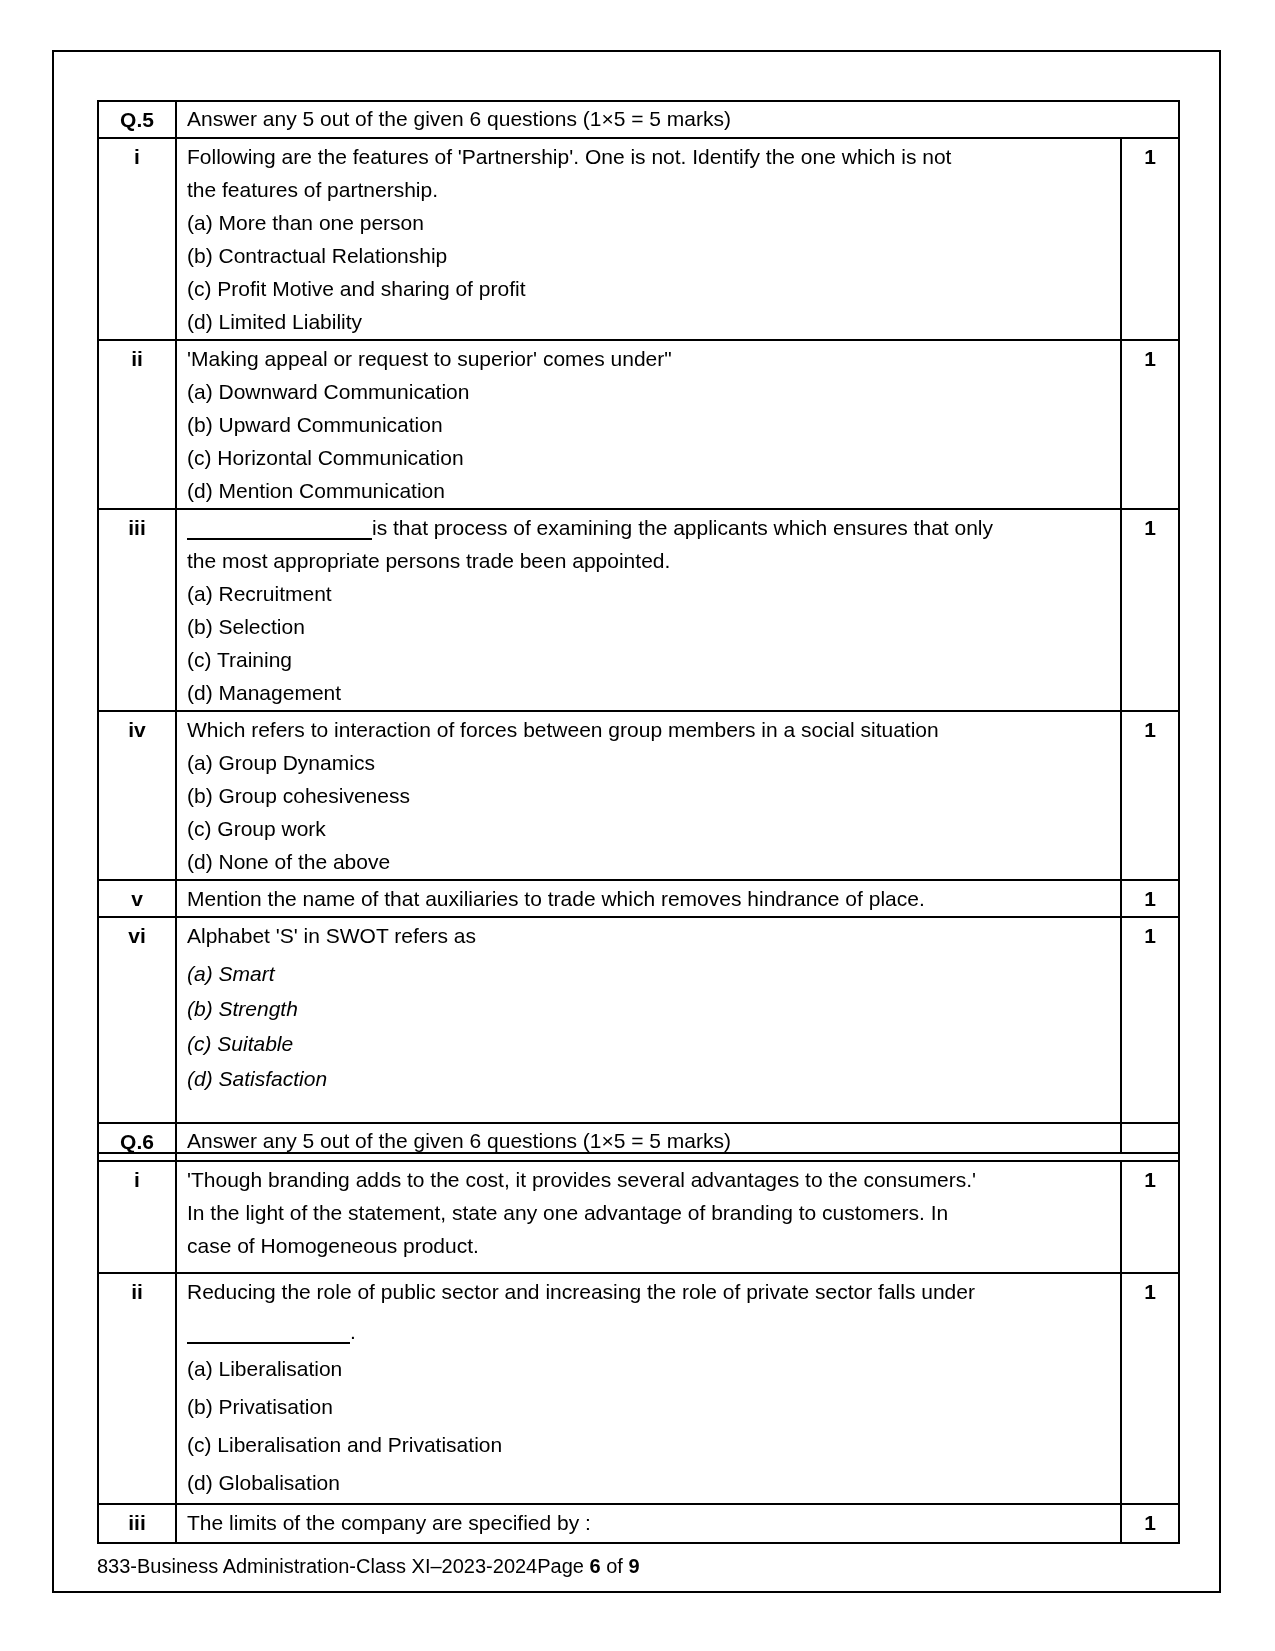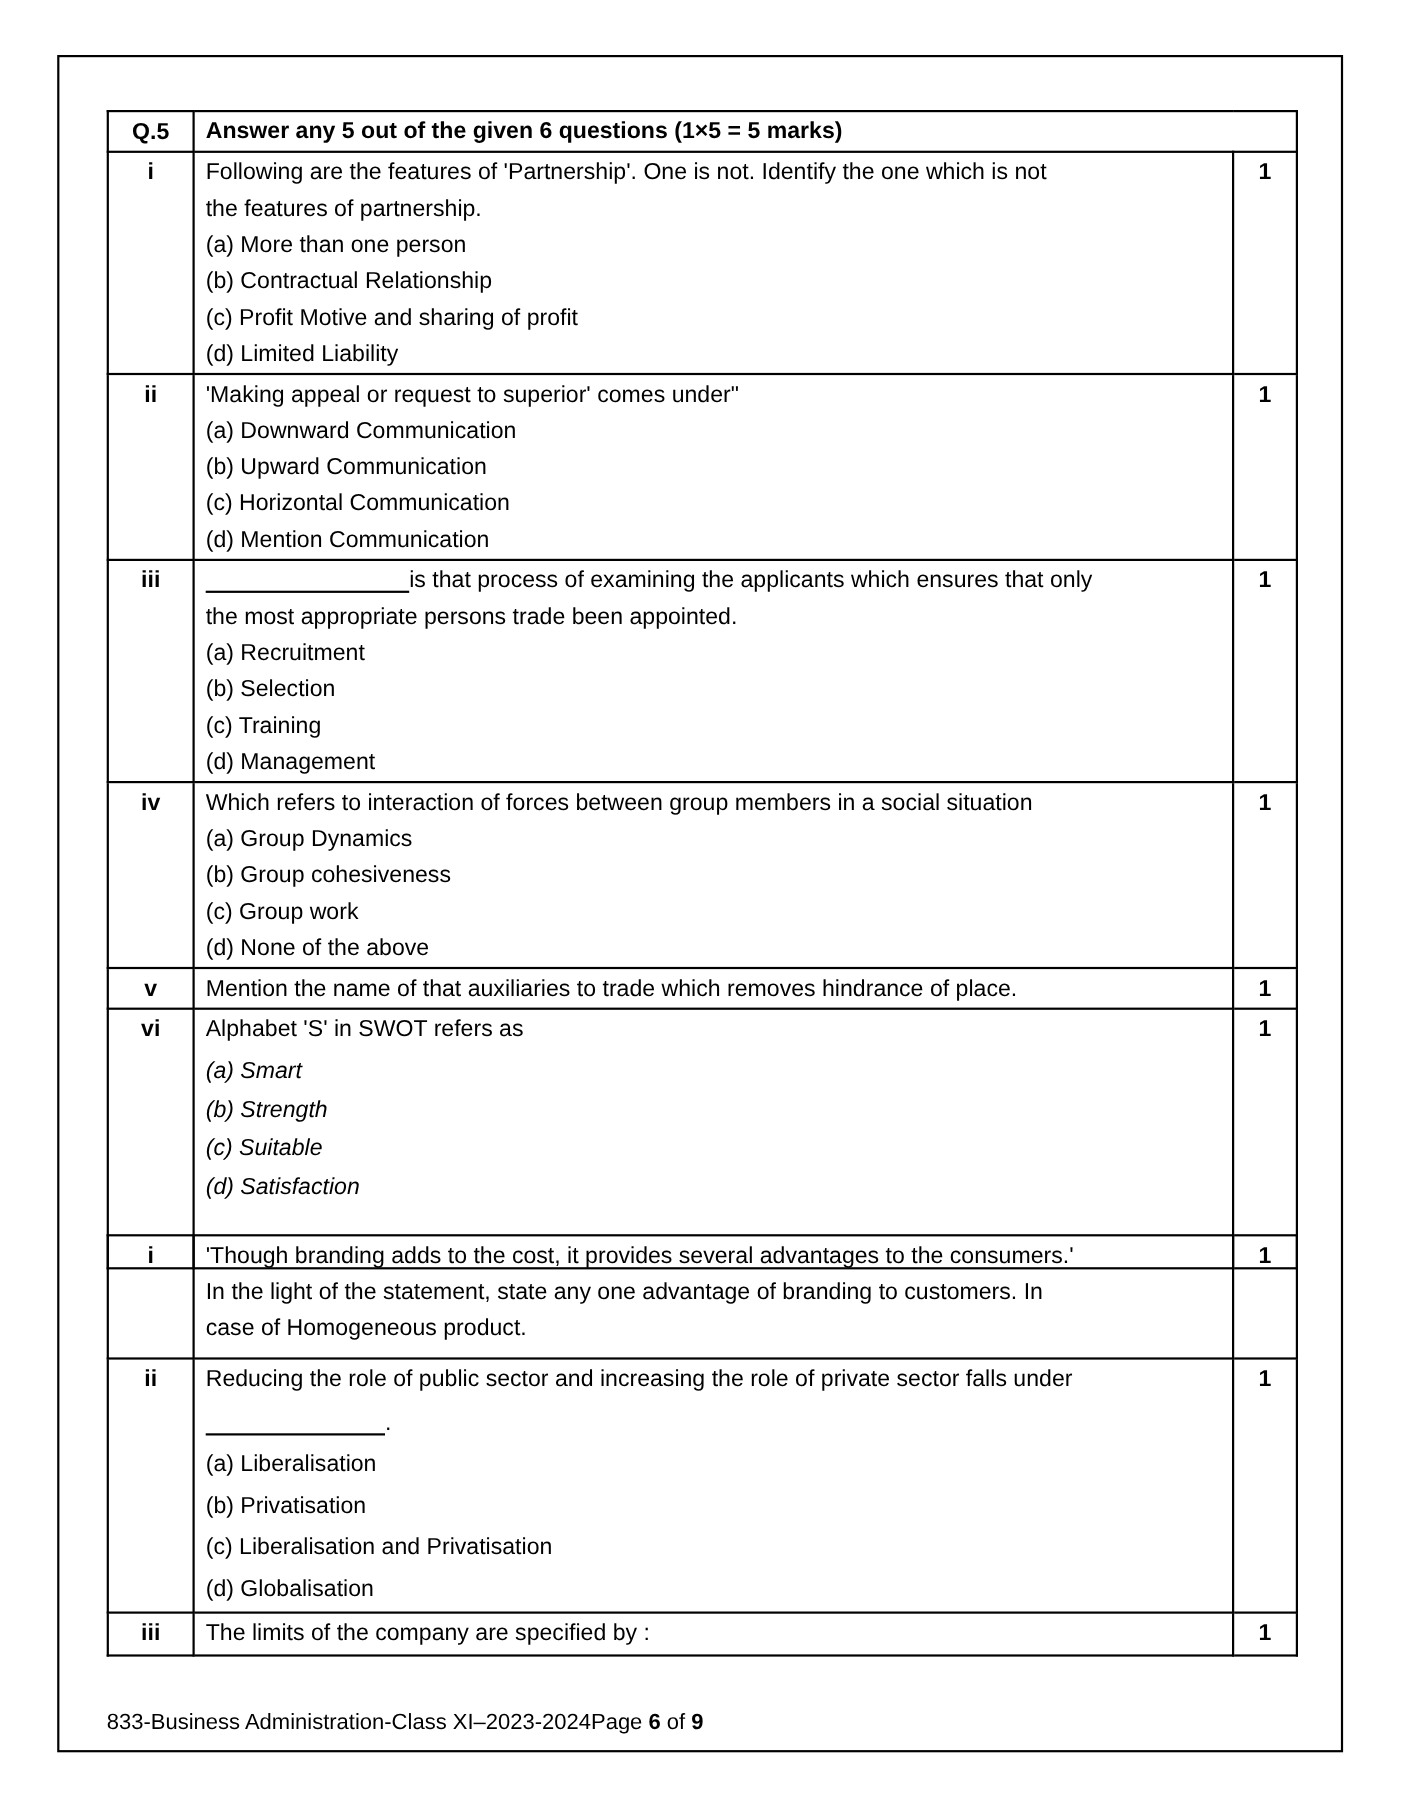--- a/index.html
+++ b/index.html
@@ -46,21 +46,21 @@
   td.qcell {
     padding: 1px 8px 1px 10px;
     margin-left: 48px;
   }
   td.marks {
     text-align: center;
     font-weight: bold;
     padding-top: 1px;
   }
   td.hdr {
-    font-weight: bold;
+    font-weight: normal;
     padding: 0 8px 0 10px;
     line-height: 30px;
     vertical-align: middle;
   }
   td.hq {
     text-align: center;
     font-weight: bold;
     line-height: 30px;
     vertical-align: middle;
   }
@@ -189,20 +189,24 @@
 </tbody>
   </table>
 
 <table class="qtable" style="top:1122px">
   <colgroup>
       <col style="width:78px">
       <col style="width:945px">
       <col style="width:58px">
     </colgroup>
   <tbody>
+      <tr style="height:38px">
+    <td class="hq">Q.6</td>
+    <td class="hdr" colspan="2">Answer any 5 out of the given 6 questions (1×5 = 5 marks)</td>
+  </tr>
 
   <tr style="height:112px">
     <td class="cno">i</td>
     <td class="qcell">
       <div class="qline">'Though branding adds to the cost, it provides several advantages to the consumers.'</div>
       <div class="qline">In the light of the statement, state any one advantage of branding to customers. In</div>
       <div class="qline">case of Homogeneous product.</div>
     </td>
     <td class="marks">1</td>
   </tr>

